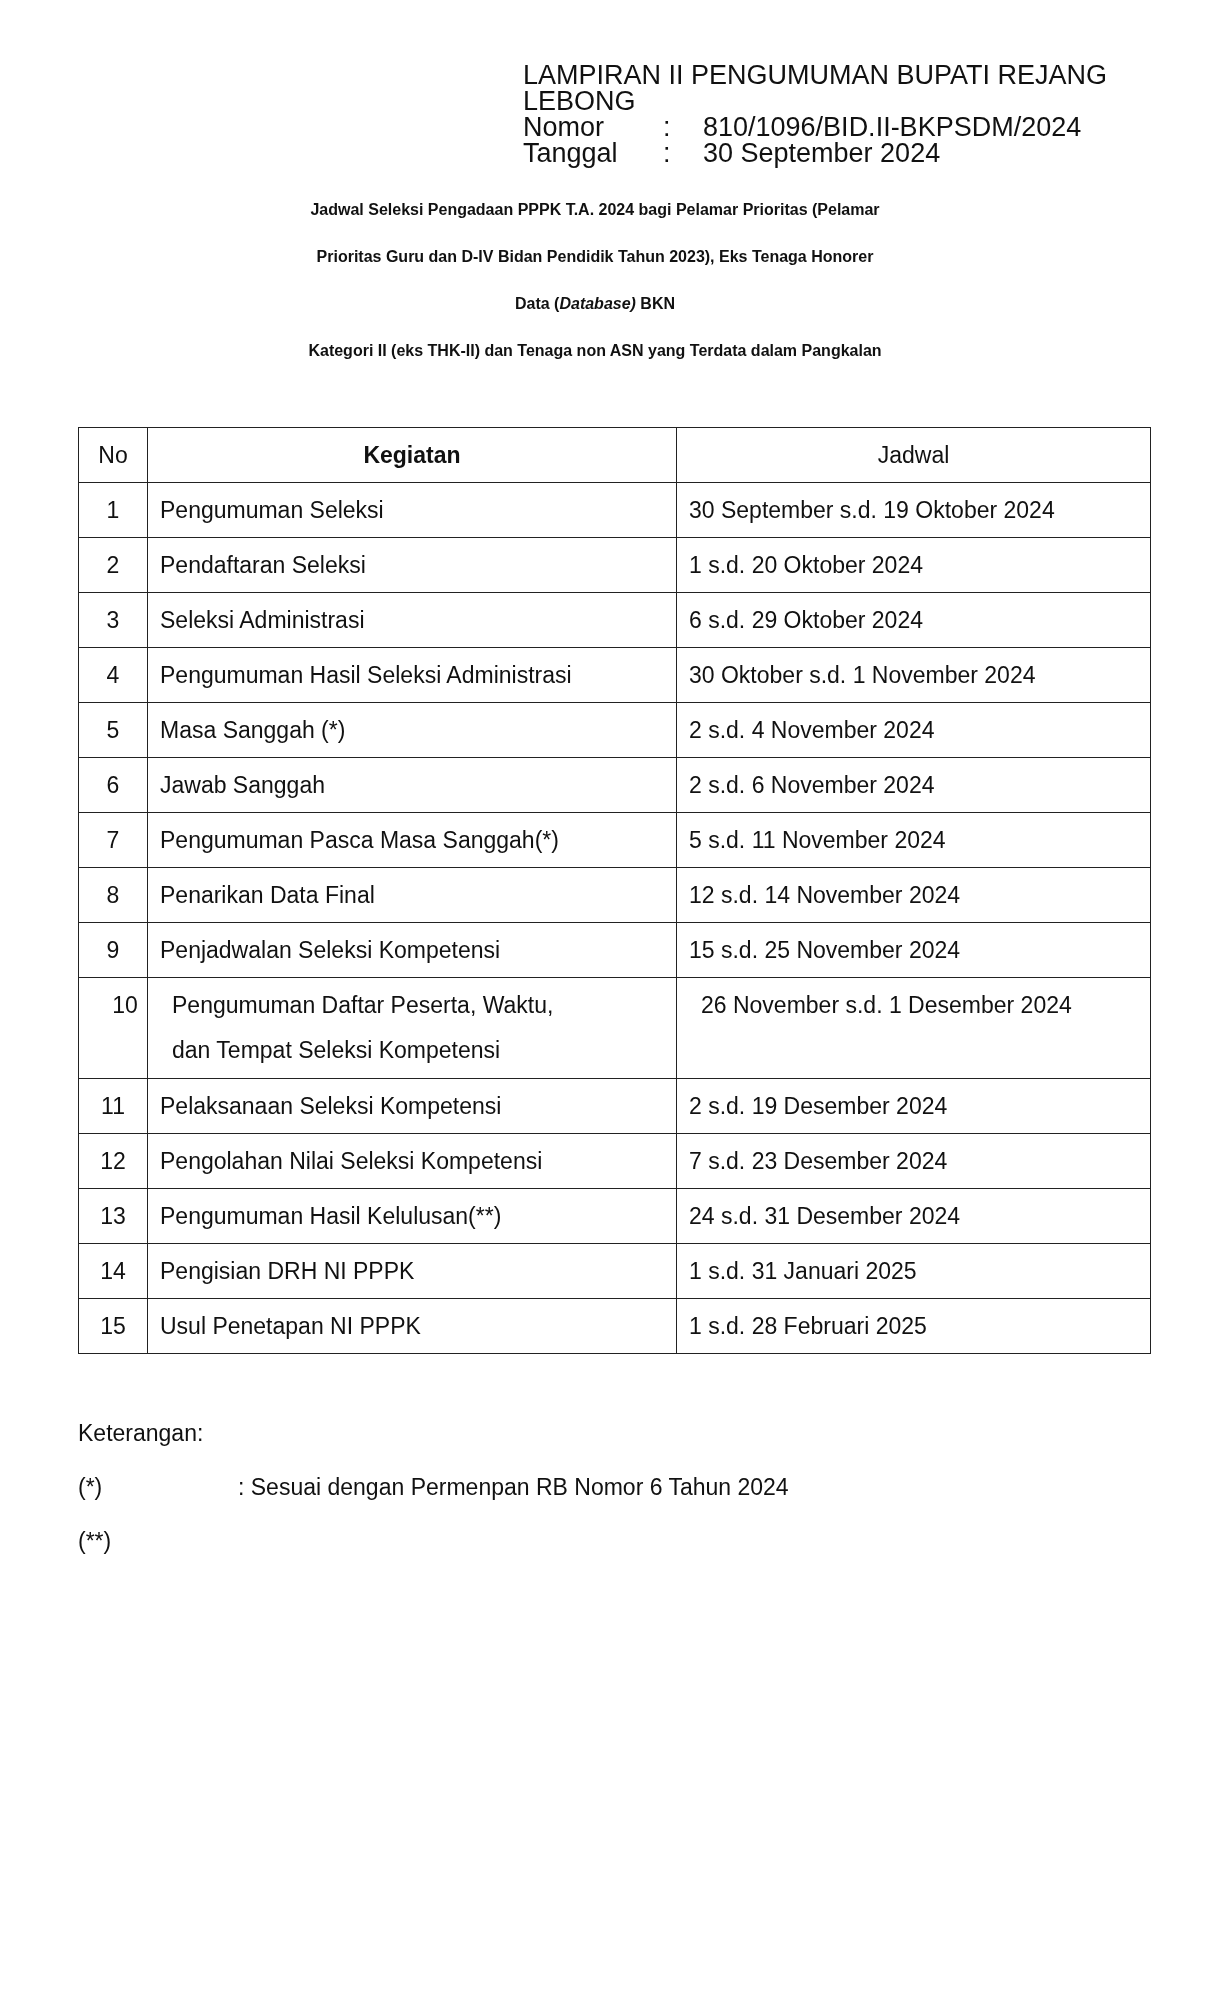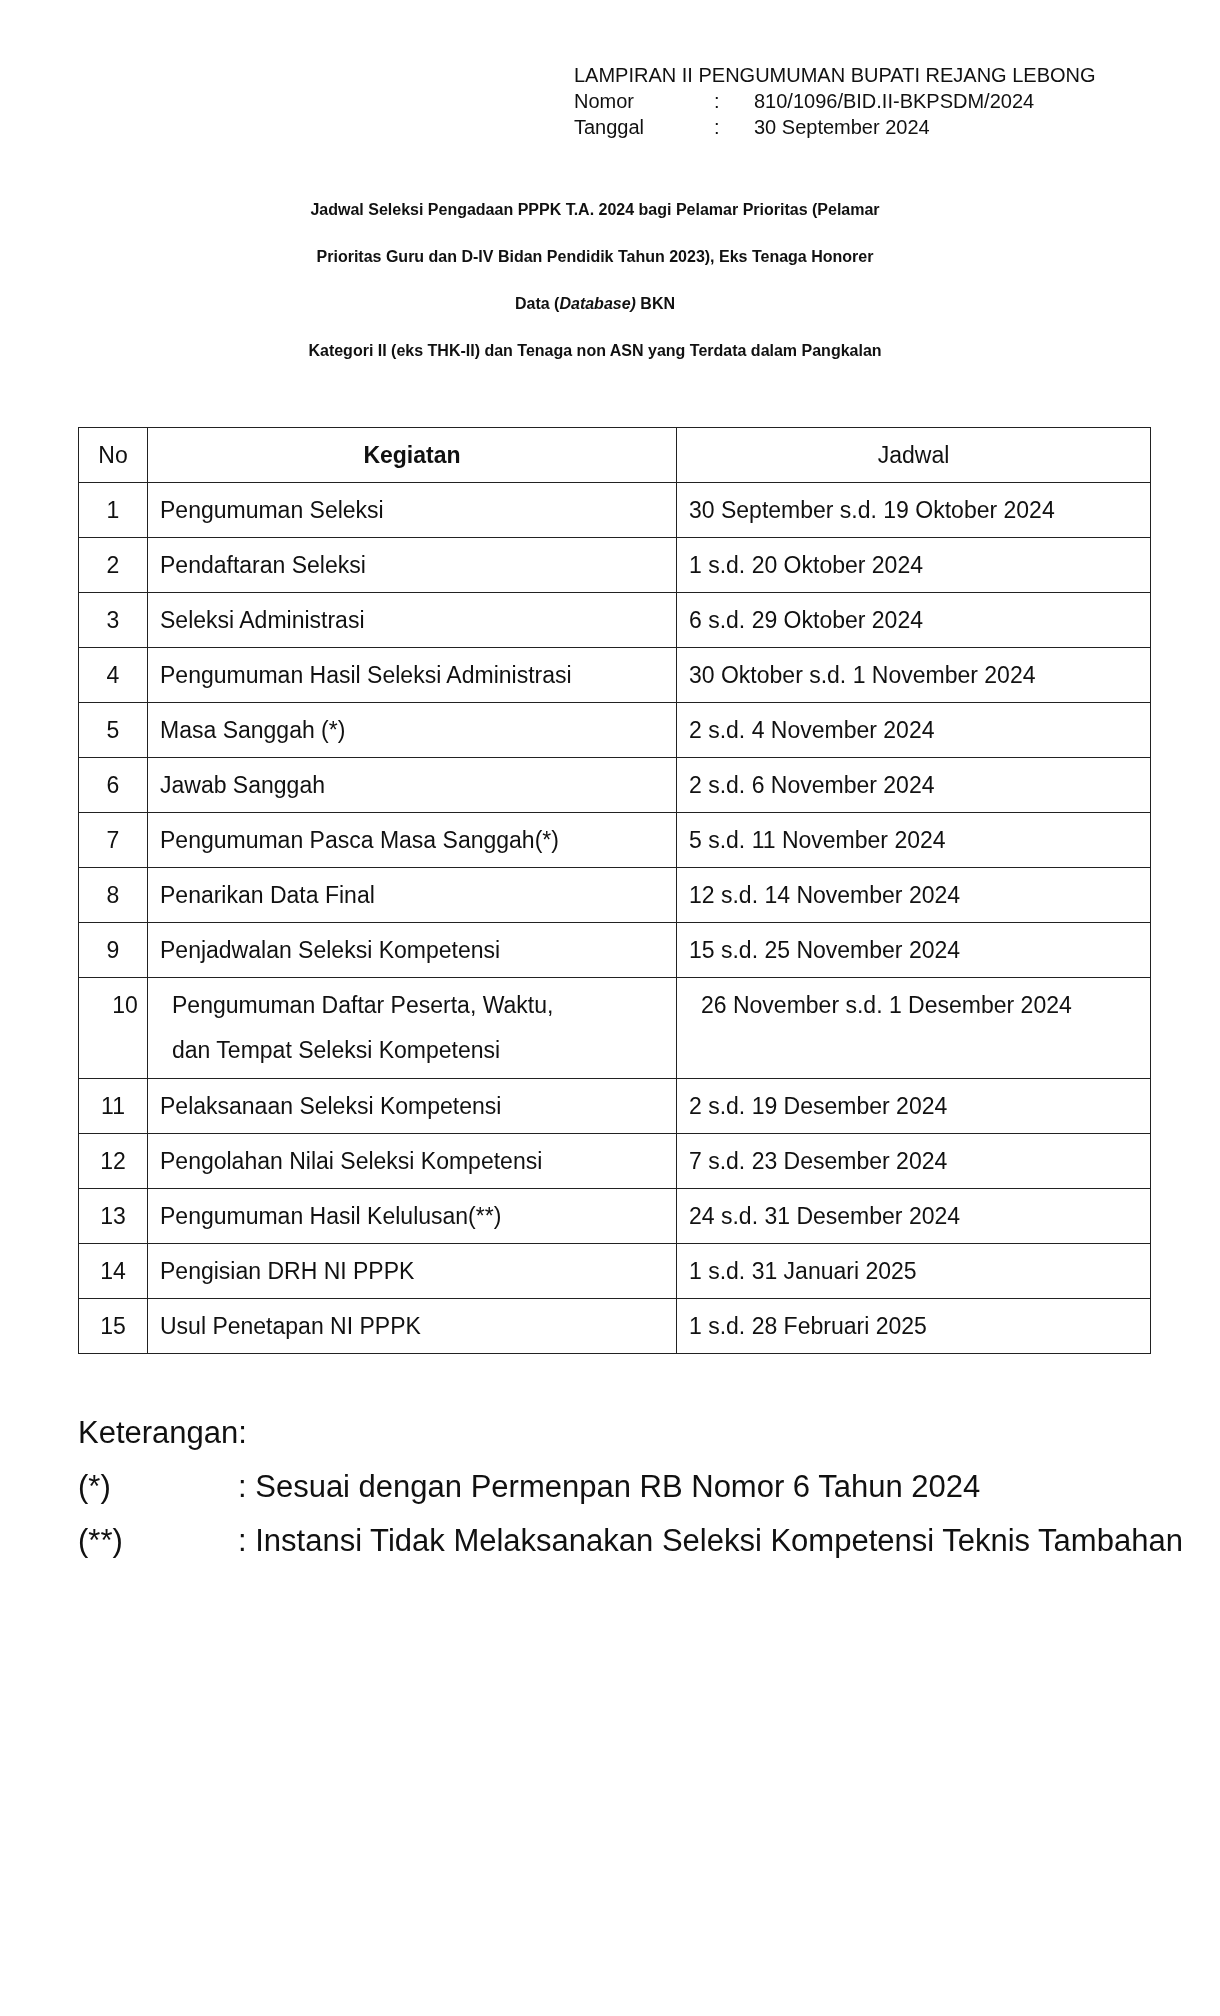--- a/index.html
+++ b/index.html
@@ -1,28 +1,28 @@
 <!DOCTYPE html>
 <html><head>
 <meta charset="utf-8">
 <style>
   html, body { margin:0; padding:0; background:#ffffff; }
   body { width:1220px; height:2016px; position:relative; font-family:"Liberation Sans", sans-serif; color:#111; overflow:hidden; }
-  .hdr { position:absolute; left:574px; top:62px; font-size:20px; line-height:26px; }
+  .hdr { position:absolute; left:523px; top:62px; font-size:27px; line-height:26px; }
   .hdr .row { display:flex;gap:20px; }
   .hdr .lbl { width:120px; }
   .hdr .sep { width:20px; }
   .title { position:absolute; left:90px; width:1010px; top:186px; text-align:center; font-weight:bold; font-size:16px; line-height:47px; }
   table { position:absolute; left:78px; top:427px; width:1073px; border-collapse:collapse; font-size:23px; }
   td, th { border:1.5px solid #222; font-weight:normal; vertical-align:top; padding:0 12px; line-height:45px; height:55px; box-sizing:border-box; padding-top:5px; }
   th { text-align:center; }
   td.no { text-align:center; width:69px; padding:5px 0 0 0; }
   td.keg { width:529px; }
   tr.tall td { height:101px;padding-left:24px; }
-  .notes { position:absolute; left:78px; top:1415px; font-size:31px; }
+  .notes { position:absolute; left:78px; top:1415px; font-size:23px; }
   .notes .line { height:54px; line-height:36px; display:flex; }
   .notes .sym { width:160px; }
 </style>
 </head>
 <body>
 
 <div class="hdr">
   <div>LAMPIRAN II PENGUMUMAN BUPATI REJANG LEBONG</div>
   <div class="row">
     <span class="lbl">Nomor</span>
@@ -162,15 +162,14 @@
 </table>
 
 <div class="notes">
   <div class="line">Keterangan:</div>
   <div class="line">
     <span class="sym">(*)</span>
     <span>: Sesuai dengan Permenpan RB Nomor 6 Tahun 2024</span>
   </div>
   <div class="line">
     <span class="sym">(**)</span>
-    <span>: Instansi Tidak Melaksanakan Seleksi Kompetensi Teknis Tambahan</span>
   </div>
 </div>
 
 </body></html>

